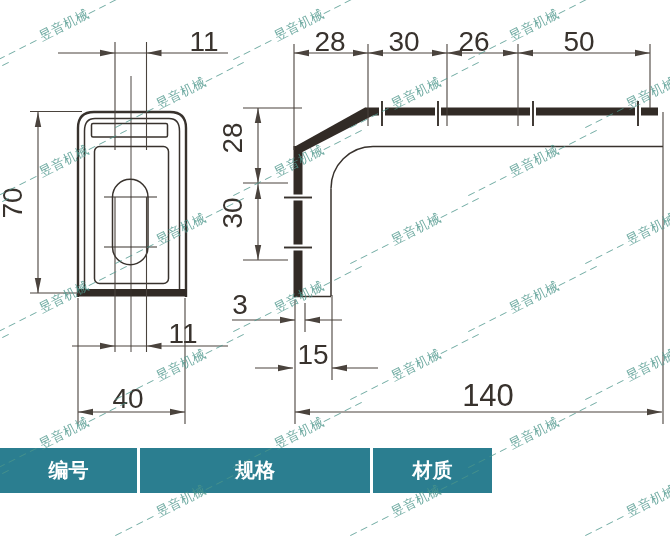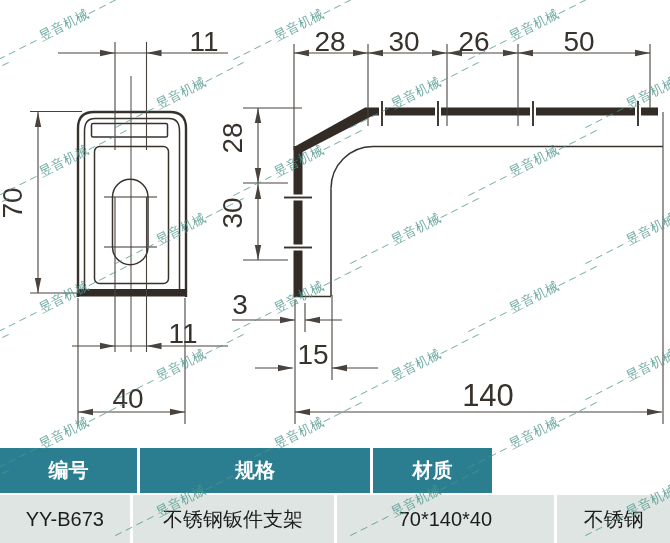--- a/index.html
+++ b/index.html
@@ -200,21 +200,15 @@
       </g>
     </svg>
   </div>
 
   <div class="spec-table">
     <div class="trow head">
       <div class="cell h c0">编号</div>
       <div class="cell h c2">规格</div>
       <div class="cell h c3">材质</div>
     </div>
-    <div class="trow bodyr">
-      <div class="cell b c0">YY-B673</div>
-      <div class="cell b c1">不锈钢钣件支架</div>
-      <div class="cell b c2">70*140*40</div>
-      <div class="cell b c3">不锈钢</div>
-    </div>
   </div>
 
 </div>
 
 </body></html>

